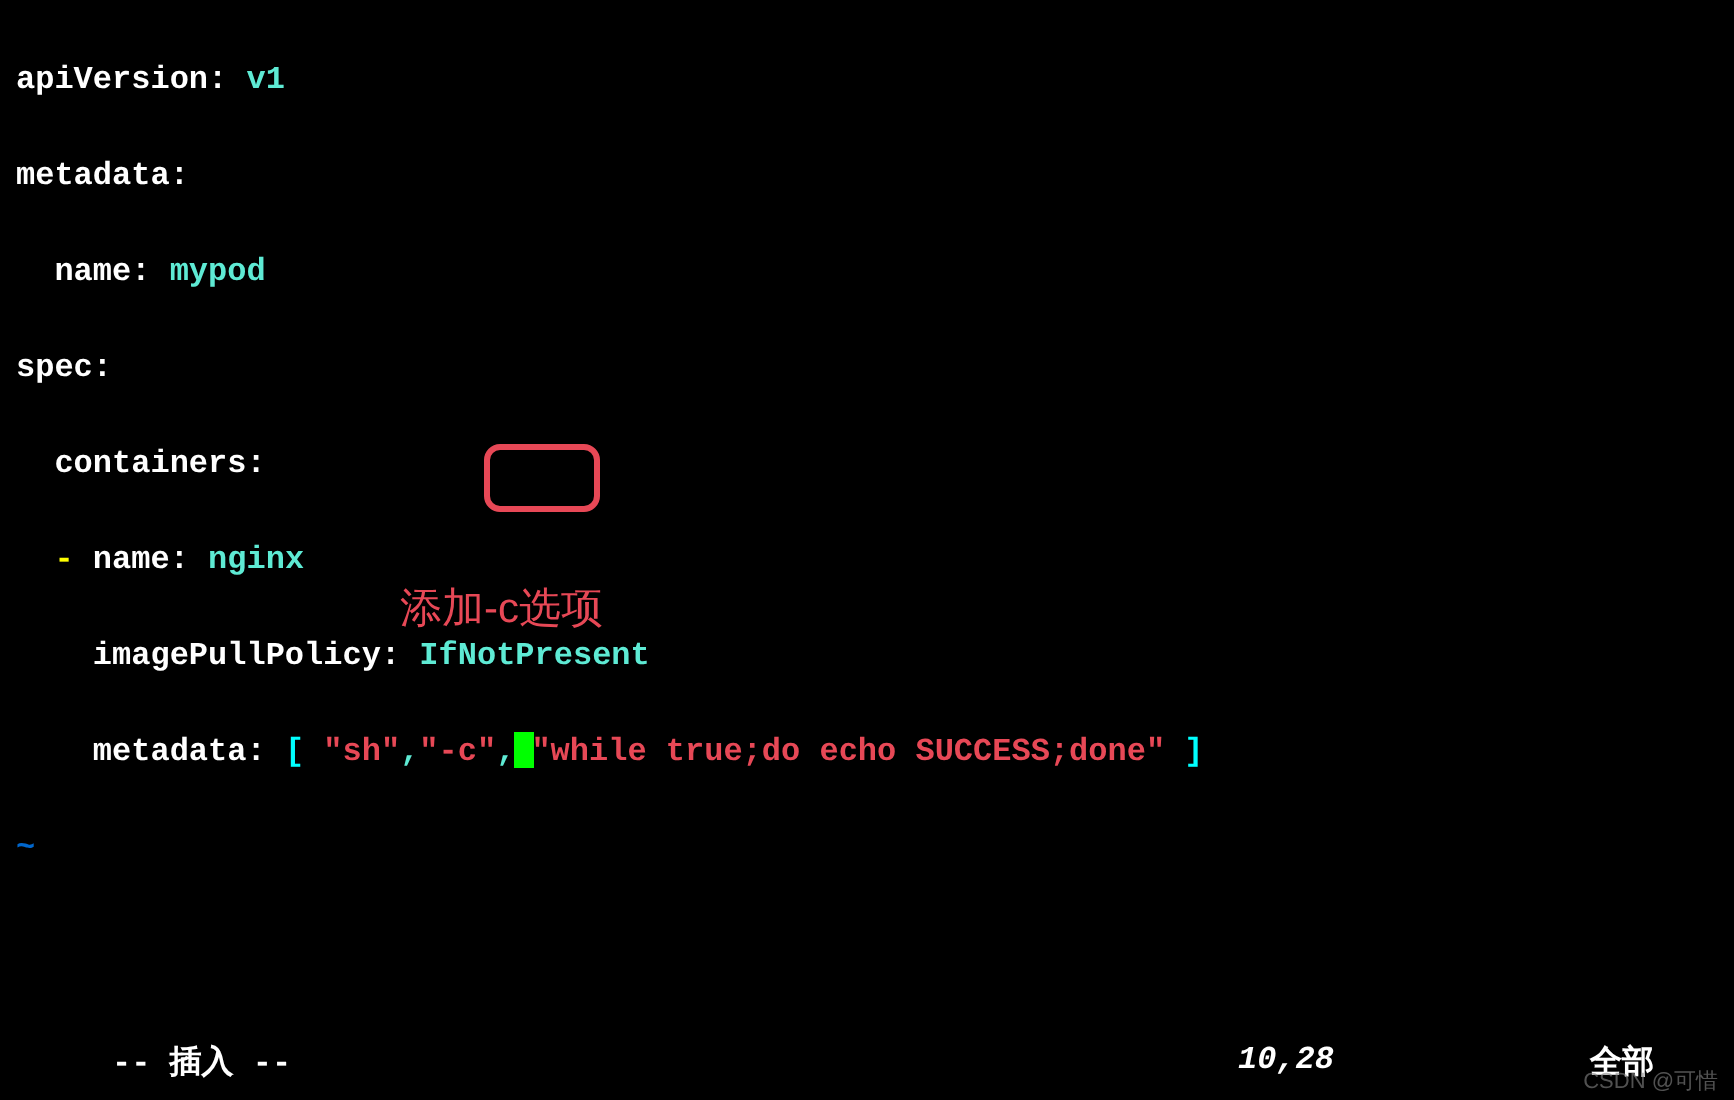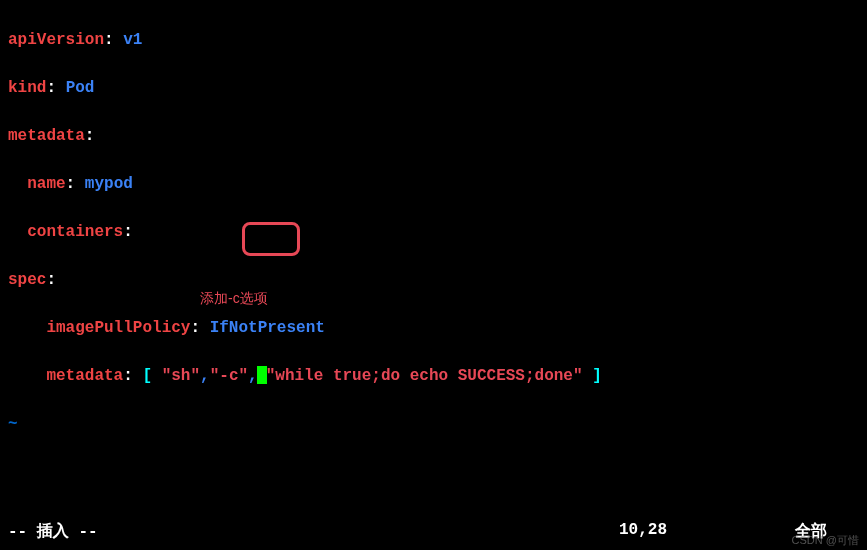--- a/index.html
+++ b/index.html
@@ -12,22 +12,22 @@
       color: #fff;
       position: relative;
       overflow: hidden;
       font-weight: bold;
     }
     .editor {
       padding: 4px 8px;
       line-height: 1.5;
       white-space: pre;
     }
-    .key { color: #ef4444; }
-    .val { color: #3b82f6; }
+    .key { color: #ffffff; }
+    .val { color: #5eead4; }
     .colon { color: #ffffff; }
     .str { color: #e74856; }
     .bracket { color: #00ffff; }
     .dash { color: #ffff00; }
     .tilde { color: #0066cc; }
     .line { display: block; }
     .cursor {
       display: inline-block;
       width: 10px;
       height: 18px;
@@ -43,59 +43,59 @@
       border-radius: 8px;
       left: 242px;
       top: 222px;
       width: 58px;
       height: 34px;
       pointer-events: none;
     }
     .annotation {
       position: absolute;
       color: #e74856;
-      font-size: 14px;
+      font-size: 21px;
       left: 200px;
       top: 290px;
       font-family: 'Microsoft YaHei', 'SimHei', sans-serif;
       font-weight: normal;
     }
     .status-bar {
       position: absolute;
       bottom: 8px;
       left: 0;
       width: 100%;
       display: flex;
       padding: 0 8px;
       color: #ffffff;
     }
-    .status-left { flex: 0 0 auto; }
-    .status-pos { position: absolute; right: 200px; }
+    .status-left { flex: 0 0 auto; margin-left: 48px; }
+    .status-pos { position: absolute; right: 200px; font-style: italic; }
     .status-right { position: absolute; right: 40px; }
     .watermark {
       position: absolute;
       bottom: 2px;
       right: 8px;
       color: #888;
       font-size: 11px;
       font-family: 'Microsoft YaHei', sans-serif;
       font-weight: normal;
       opacity: 0.6;
     }
   </style>
 </head>
 <body>
 
 <div class="editor">
 <span class="line"><span class="key">apiVersion</span><span class="colon">:</span> <span class="val">v1</span></span>
-<span class="line"><span class="key">kind</span><span class="colon">:</span> <span class="val">Pod</span></span>
 <span class="line"><span class="key">metadata</span><span class="colon">:</span></span>
 <span class="line">  <span class="key">name</span><span class="colon">:</span> <span class="val">mypod</span></span>
+<span class="line"><span class="key">spec</span><span class="colon">:</span></span>
 <span class="line">  <span class="key">containers</span><span class="colon">:</span></span>
-<span class="line"><span class="key">spec</span><span class="colon">:</span></span>
+<span class="line">  <span class="dash">-</span> <span class="key">name</span><span class="colon">:</span> <span class="val">nginx</span></span>
 <span class="line">    <span class="key">imagePullPolicy</span><span class="colon">:</span> <span class="val">IfNotPresent</span></span>
 <span class="line">    <span class="key">metadata</span><span class="colon">:</span> <span class="bracket">[</span> <span class="str">"sh"</span><span class="val">,</span><span class="str">"-c"</span><span class="val">,</span><span class="cursor"></span><span class="str">"while true;do echo SUCCESS;done"</span> <span class="bracket">]</span></span>
 <span class="line tilde">~</span>
 
 
 
 
 
 
 

